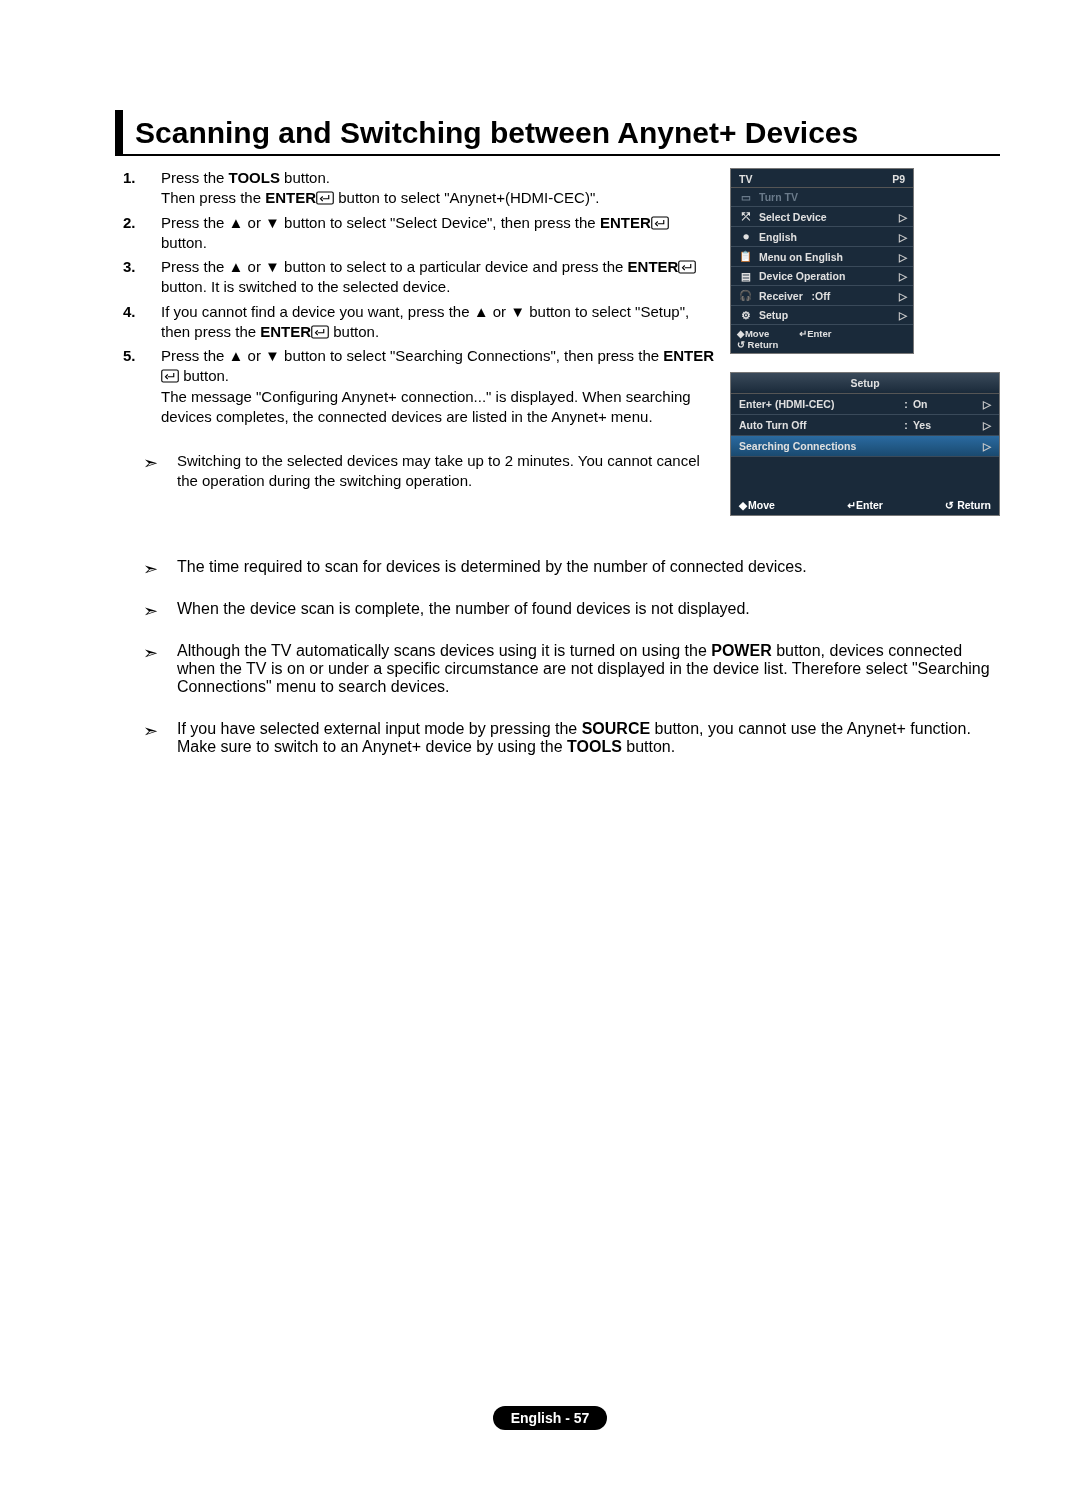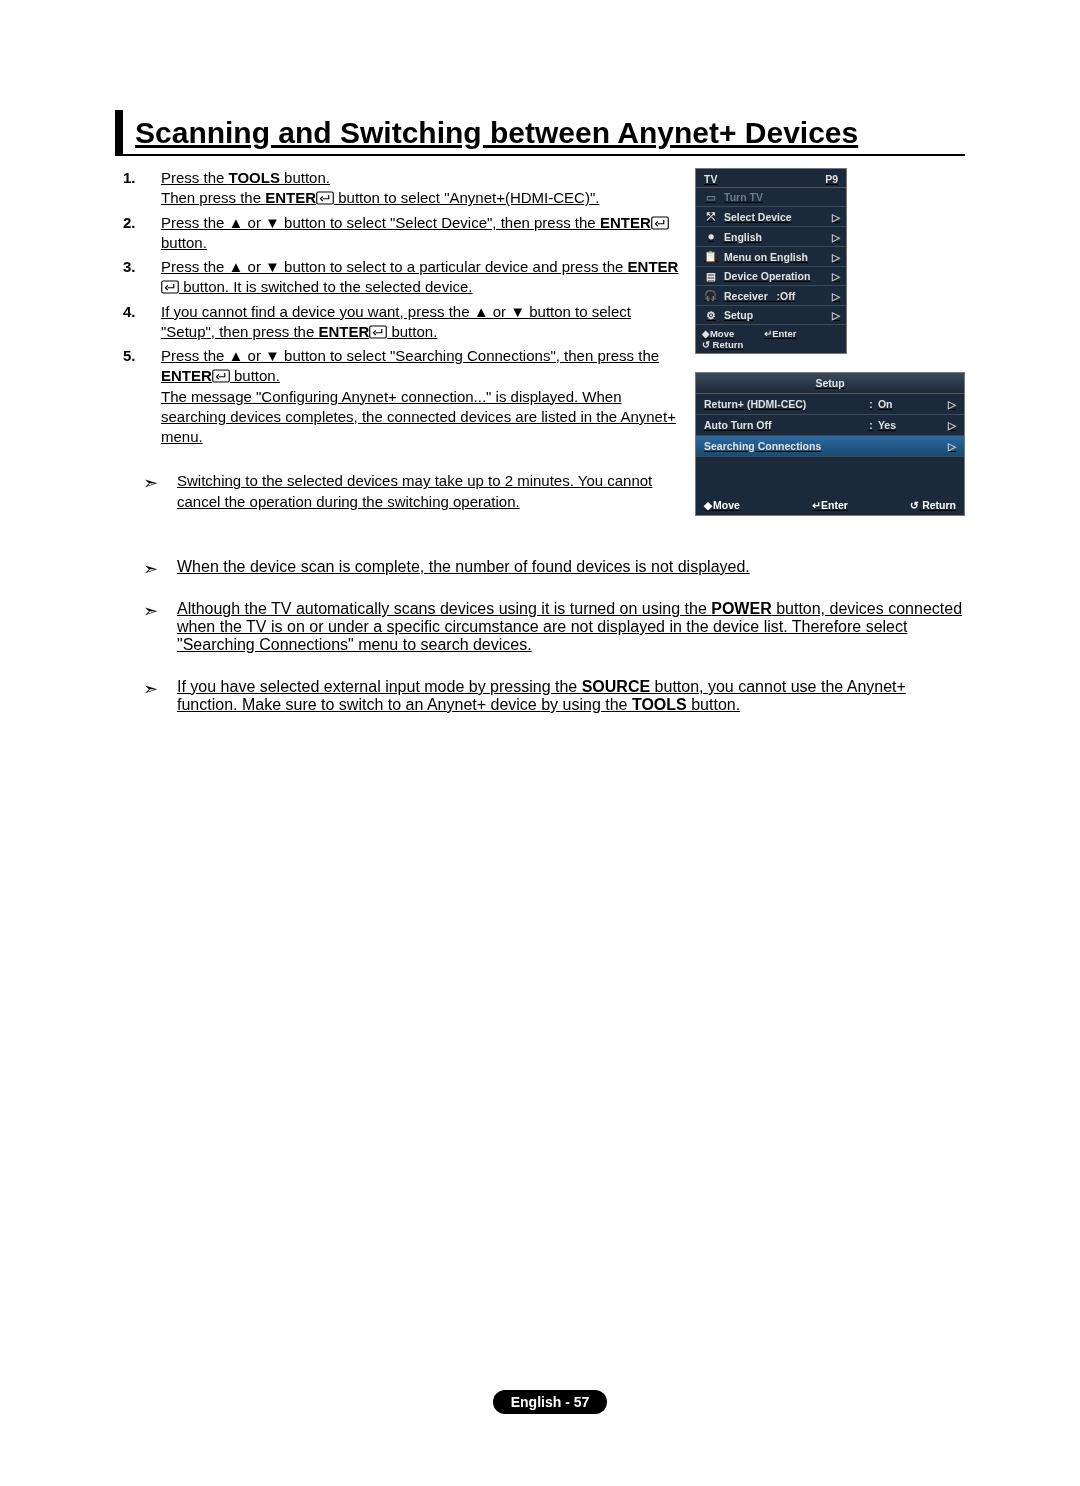--- a/index.html
+++ b/index.html
@@ -5,22 +5,21 @@
   * { box-sizing: border-box; margin: 0; padding: 0; }
   body {
     width: 1080px;
     height: 1486px;
     background: #fff;
     font-family: Arial, Helvetica, sans-serif;
     color: #000;
     position: relative;
   }
   .page-content {
-    padding: 110px 115px 0 115px;
-    text-decoration: underline;
+    padding: 110px 80px 0 115px;
   }
   .heading-wrap {
     border-left: 8px solid #000;
     padding-left: 12px;
     border-bottom: 2px solid #000;
     margin-bottom: 12px;
   }
   .heading {
     font-size: 30px;
     font-weight: bold;
@@ -90,21 +89,21 @@
   .fig {
     background: #1a2a3a;
     color: #e0e0e0;
     font-size: 10.5px;
     font-weight: bold;
     border: 1px solid #777;
     margin-bottom: 18px;
   }
   .fig * { font-weight: bold; }
   
-  .fig1 { width: 152px; }
+  .fig1 { width: 184px; }
   .fig1-header {
     padding: 4px 8px 2px 8px;
     display: flex;
     justify-content: space-between;
     border-bottom: 1px solid #555;
   }
   .fig1-row {
     display: flex;
     align-items: center;
     padding: 3px 6px;
@@ -155,21 +154,21 @@
   }
   .fig2-foot > span { flex:1; }
   .fig2-foot .f1 { }
   .fig2-foot .f2 { text-align:center; }
   .fig2-foot .f3 { text-align:right; }
   .updown { letter-spacing:-2px; }
 
   .page-footer {
     position: absolute;
     left: 0; right: 0;
-    bottom: 72px;
+    bottom: 56px;
     text-align: center;
     margin-left: 20px;
   }
   .page-footer-pill {
     display: inline-block;
     background: #000;
     color: #fff;
     font-weight: bold;
     font-size: 14px;
     padding: 4px 18px;
@@ -278,21 +277,21 @@
           <div class="line">
             <span><span class="circ-arrow">↻</span> <span>Return</span></span>
           </div>
         </div>
       </div>
 
       <div class="fig fig2">
         <div class="fig2-header">Setup</div>
         <div id="fig2-rows">
             <div class="fig2-row">
-              <span class="lbl">Return+ (HDMI-CEC)</span>
+              <span class="lbl">Enter+ (HDMI-CEC)</span>
               <span class="colon">:</span>
               <span class="val">On</span>
               <span class="tri">▷</span>
             </div>
             <div class="fig2-row">
               <span class="lbl">Auto Turn Off</span>
               <span class="colon">:</span>
               <span class="val">Yes</span>
               <span class="tri">▷</span>
             </div>
@@ -307,20 +306,21 @@
         <div class="fig2-foot">
           <span class="f1"><span class="updown">◆</span> <span>Move</span></span>
           <span class="f2">↵<span>Enter</span></span>
           <span class="f3"><span class="circ-arrow">↻</span> <span>Return</span></span>
         </div>
       </div>
     </div>
   </div>
 
   <ul class="notes full-notes">
+    <li>The time required to scan for devices is determined by the number of connected devices.</li>
     <li>When the device scan is complete, the number of found devices is not displayed.</li>
     <li>
       <span>Although the TV automatically scans devices using it is turned on using the </span><span class="bold">POWER</span><span> button, devices connected when the TV is on or under a specific circumstance are not displayed in the device list. Therefore select "Searching Connections" menu to search devices.</span>
     </li>
     <li>
       <span>If you have selected external input mode by pressing the </span><span class="bold">SOURCE</span><span> button, you cannot use the Anynet+ function. Make sure to switch to an Anynet+ device by using the </span><span class="bold">TOOLS</span><span> button.</span>
     </li>
   </ul>
 </div>
 

